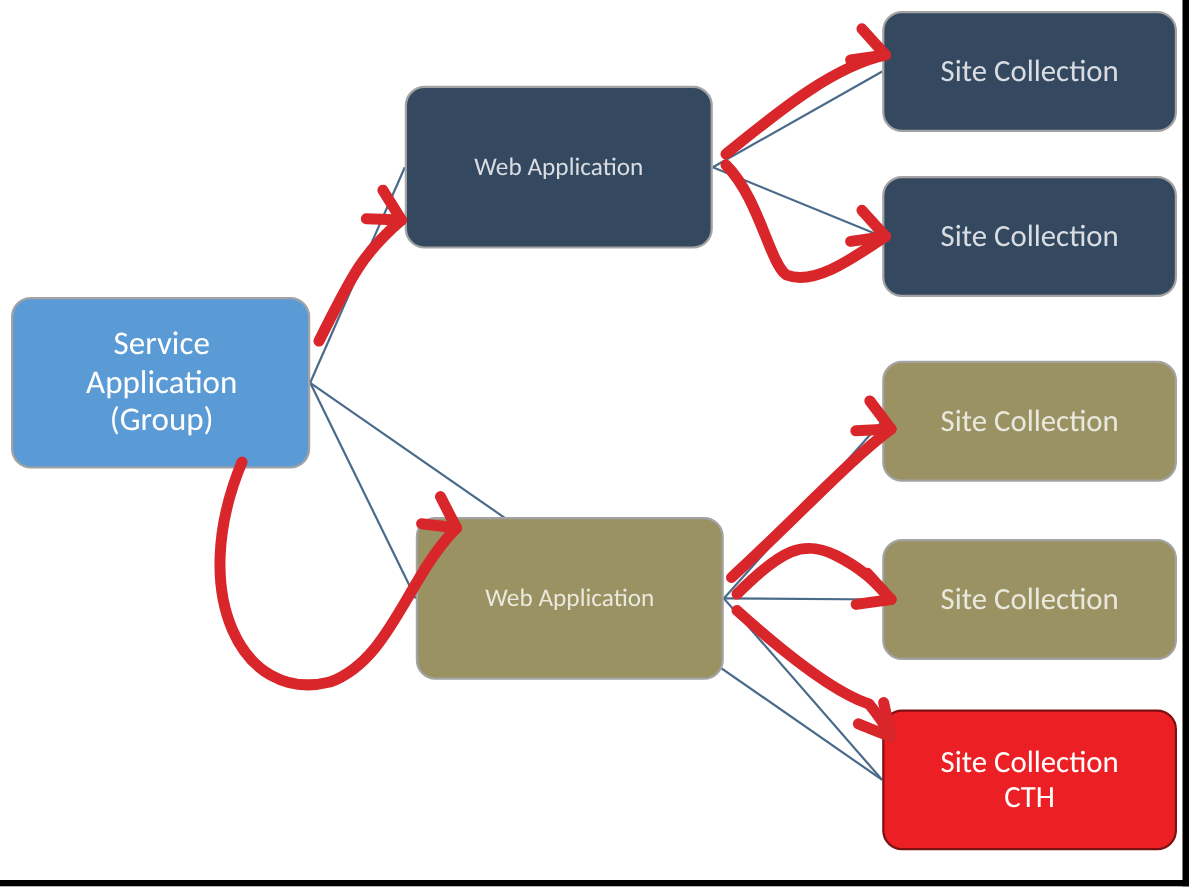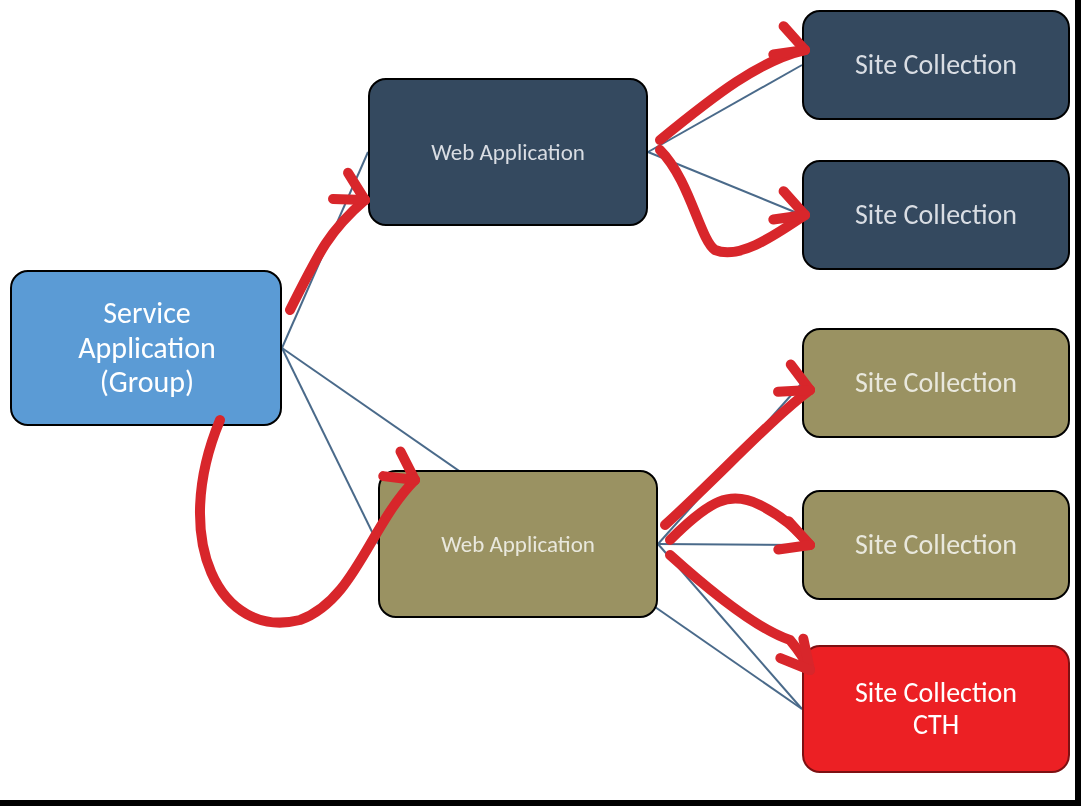--- a/index.html
+++ b/index.html
@@ -20,21 +20,21 @@
     position: absolute;
     left: 0; top: 0;
     width: 1081px;
     height: 806px;
     pointer-events: none;
   }
   .node {
     position: absolute;
     box-sizing: border-box;
     border-radius: 18px;
-    border: 2px solid #000000;
+    border: 2px solid #a3a3a3;
     display: flex;
     align-items: center;
     justify-content: center;
     text-align: center;
     line-height: 1.15;
     padding: 6px 10px;
     color: #fff;
     font-weight: 400;
   }
   .node .label {

